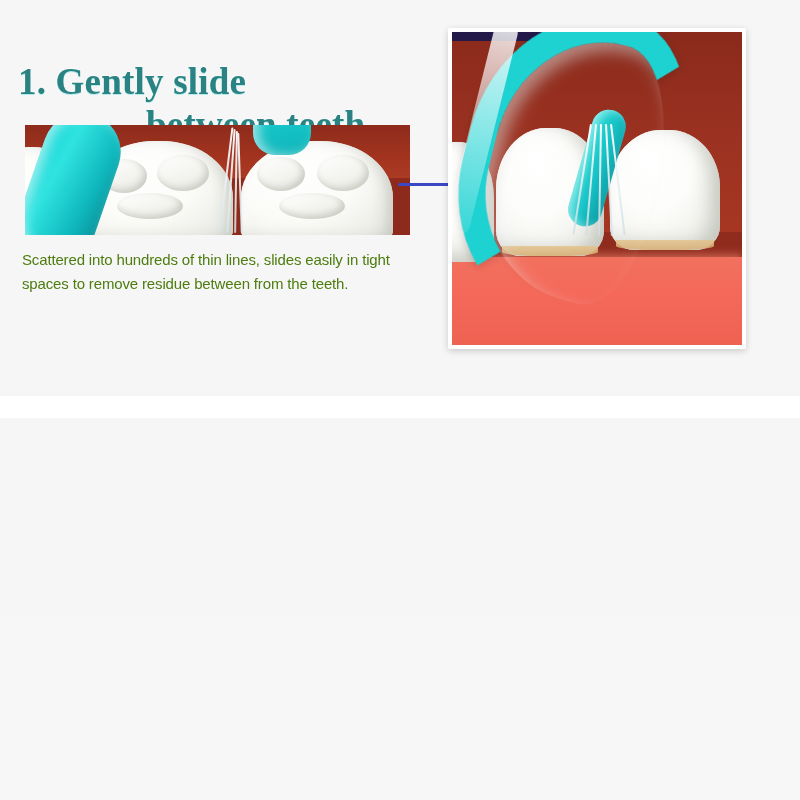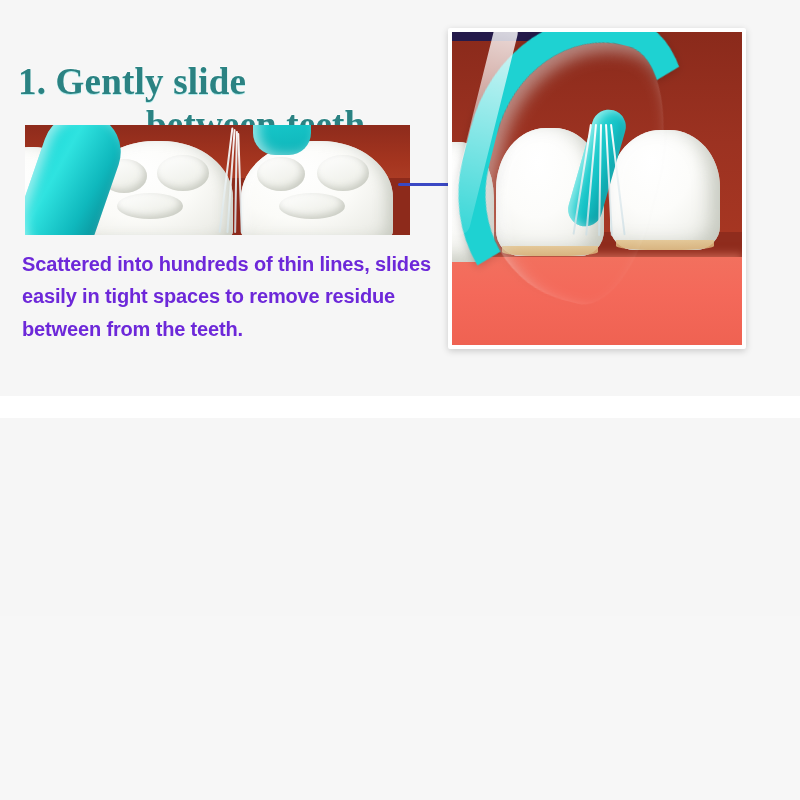--- a/index.html
+++ b/index.html
@@ -49,24 +49,24 @@
     left: 18px; top: 16px;
     width: 420px;
     text-align: left;
   }
   #heading-1 .l2 { display:block; padding-left: 128px; }
 
   
   .body-text {
     position: absolute;
     font-family: "Liberation Sans", sans-serif;
-    font-weight: 700;
-    font-size: 20px;
+    font-weight: 400;
+    font-size: 15px;
     line-height: 1.62;
-    color: #6d28d9;
+    color: #4d7c0f;
     letter-spacing: -0.15px;
     white-space: pre-line;
   }
   #body-1 { left: 22px; top: 248px; width: 412px; }
 
   
   .panel {
     position: absolute;
     background: #ffffff;
     overflow: hidden;

